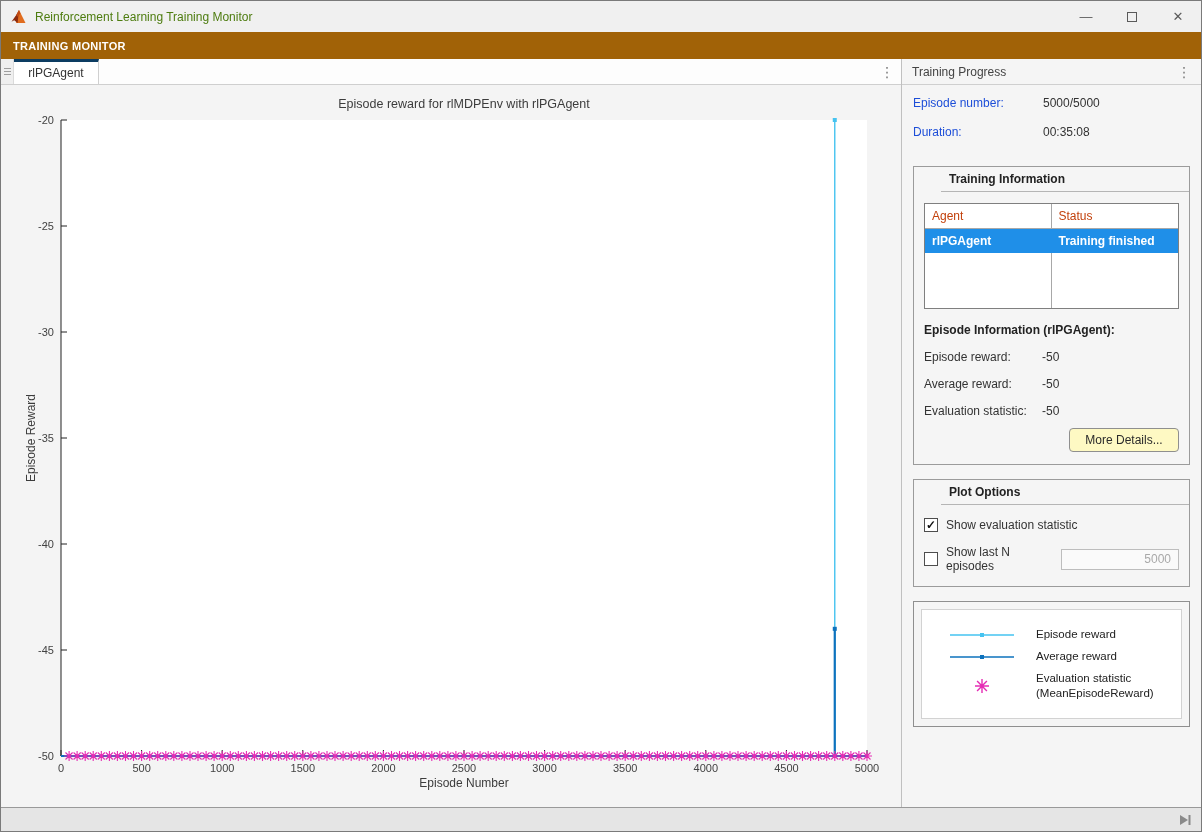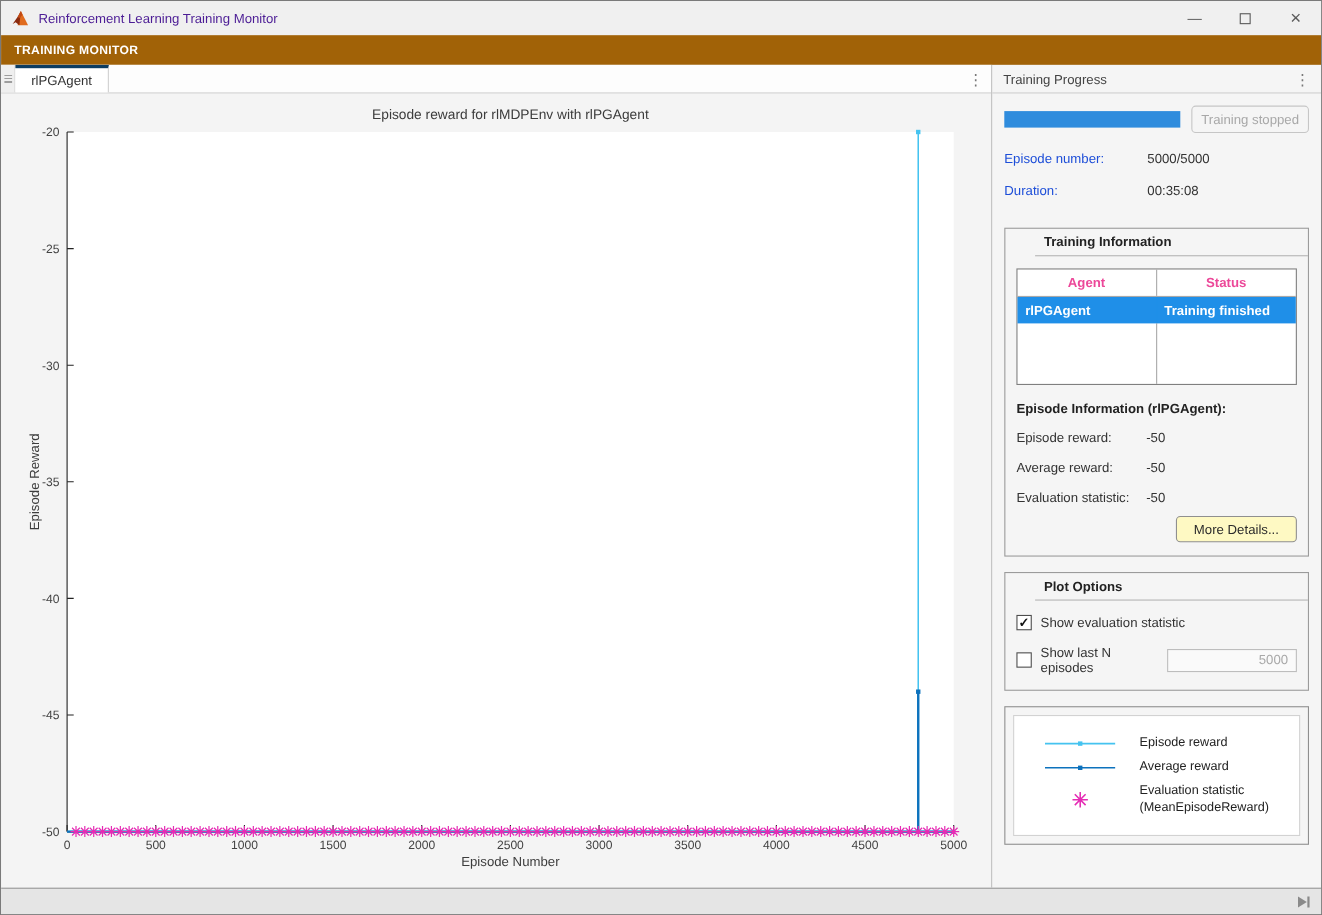--- a/index.html
+++ b/index.html
@@ -1,20 +1,20 @@
 <!DOCTYPE html>
 <html><head>
 <meta charset="utf-8">
 <style>
   html,body{margin:0;padding:0;background:#cfcfcf;font-family:"Liberation Sans",sans-serif;}
   *{box-sizing:border-box;}
   .window{width:1202px;height:832px;border:1px solid #7a7a7a;background:#f0f0f0;display:flex;flex-direction:column;position:relative;overflow:hidden;}
   
   .titlebar{height:31px;flex:none;display:flex;align-items:center;padding-left:10px;background:#f0f0f0;}
-  .titlebar-title{color:#4c1d95;font-size:12px;margin-left:8px;}
+  .titlebar-title{color:#4d7c0f;font-size:12px;margin-left:8px;}
   .win-controls{margin-left:auto;display:flex;height:100%;}
   .win-btn{width:46px;display:flex;align-items:center;justify-content:center;color:#5a5a5a;font-size:13px;cursor:default;}
   .maxbox{width:10px;height:10px;border:1px solid #5a5a5a;display:inline-block;}
   
   .ribbon{height:27px;flex:none;background:#a16207;display:flex;align-items:center;padding:0 12px;}
   .ribbon-label{color:#fff;font-size:11px;font-weight:bold;letter-spacing:.3px;}
   
   .content{flex:1;display:flex;min-height:0;}
   .left-pane{width:900px;flex:none;display:flex;flex-direction:column;background:#f4f4f4;}
   .tab-strip{height:26px;flex:none;background:#fdfdfd;border-bottom:1px solid #cfcfcf;display:flex;}
@@ -41,21 +41,21 @@
   .progress-fill{height:100%;background:#2f8cdd;}
   .btn{border:1px solid #c6c6c6;border-radius:4px;background:#f5f5f5;font-size:12px;font-family:"Liberation Sans",sans-serif;color:#333;}
   .btn-stopped{flex:1;height:25px;color:#a8a8a8;display:flex;align-items:center;justify-content:center;}
   .field-row{display:flex;margin-bottom:13px;line-height:1.3;}
   .field-label{width:130px;flex:none;color:#1d4ed8;}
   .field-value{flex:1;color:#333;}
   .info-box{border:1px solid #9b9b9b;margin-top:8px;background:#f5f5f5;}
   .box-title{font-weight:bold;font-size:12px;color:#222;padding:5px 8px;border-bottom:1px solid #b5b5b5;margin-left:27px;}
   .agent-table{margin:11px 10px 0;border:1px solid #7f7f7f;background:#fff;}
   .tr{display:flex;}
-  .th{font-weight:bold;color:#ec4899;text-align:center;}
+  .th{font-weight:normal;color:#c2410c;}
   .cell{padding:5px 7px;font-size:12px;}
   .col-agent{width:50%;border-right:1px solid #a8a8a8;}
   .col-status{width:50%;}
   .thead{border-bottom:1px solid #a8a8a8;}
   .row-selected{background:#1f8fe8;color:#fff;font-weight:bold;}
   .row-selected .col-agent{border-right-color:#1f8fe8;}
   .table-filler{height:55px;}
   .ep-info-title{font-weight:bold;color:#222;margin:14px 10px 2px;}
   .stat-row{display:flex;margin:13px 10px 0;}
   .stat-label{width:118px;flex:none;}
@@ -172,26 +172,20 @@
 
     <div class="right-pane">
       <div class="panel-header">
         <span>Training Progress</span>
         <span class="kebab">
             <span>⋮</span>
           </span>
       </div>
       <div class="panel-body">
 
-        <div class="progress-row">
-          <div class="progress-track">
-              <div class="progress-fill" id="progress-fill" style="width: 100%;"></div>
-            </div>
-          <button class="btn btn-stopped" disabled="">Training stopped</button>
-        </div>
 
         <div class="field-row">
           <div class="field-label">Episode number:</div>
           <div class="field-value">5000/5000</div>
         </div>
         <div class="field-row">
           <div class="field-label">Duration:</div>
           <div class="field-value">00:35:08</div>
         </div>
         <div class="field-row">

